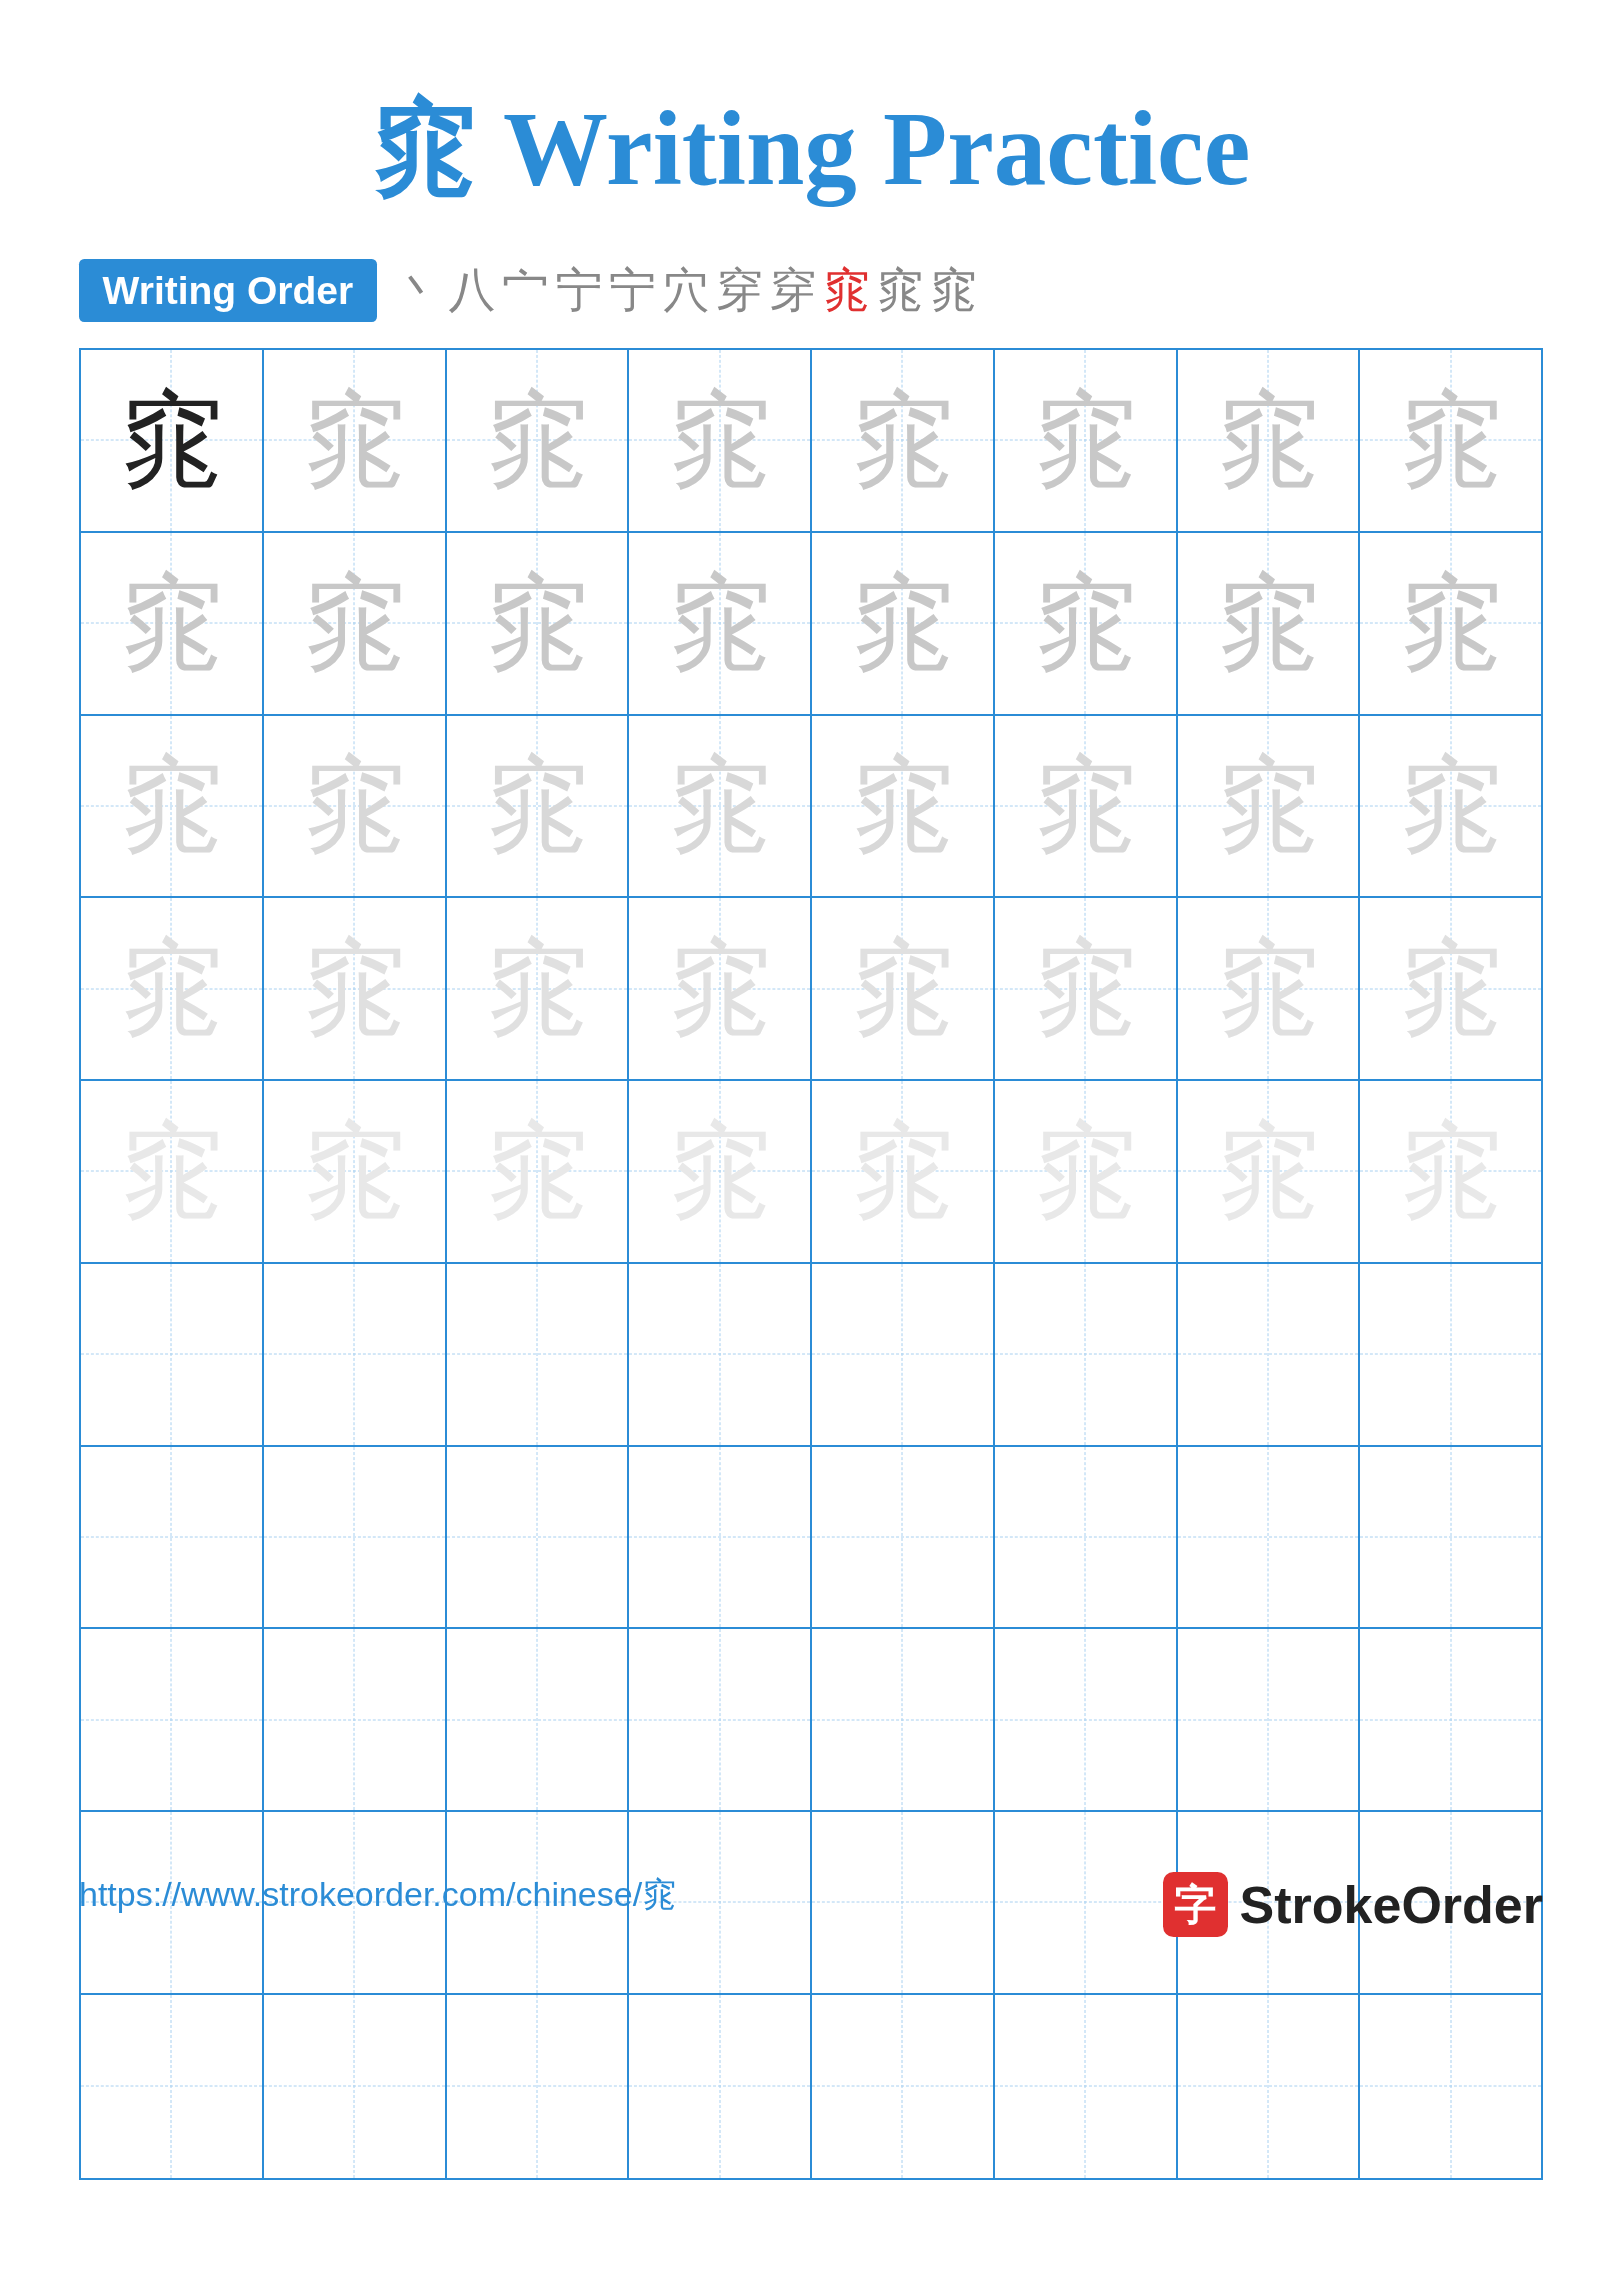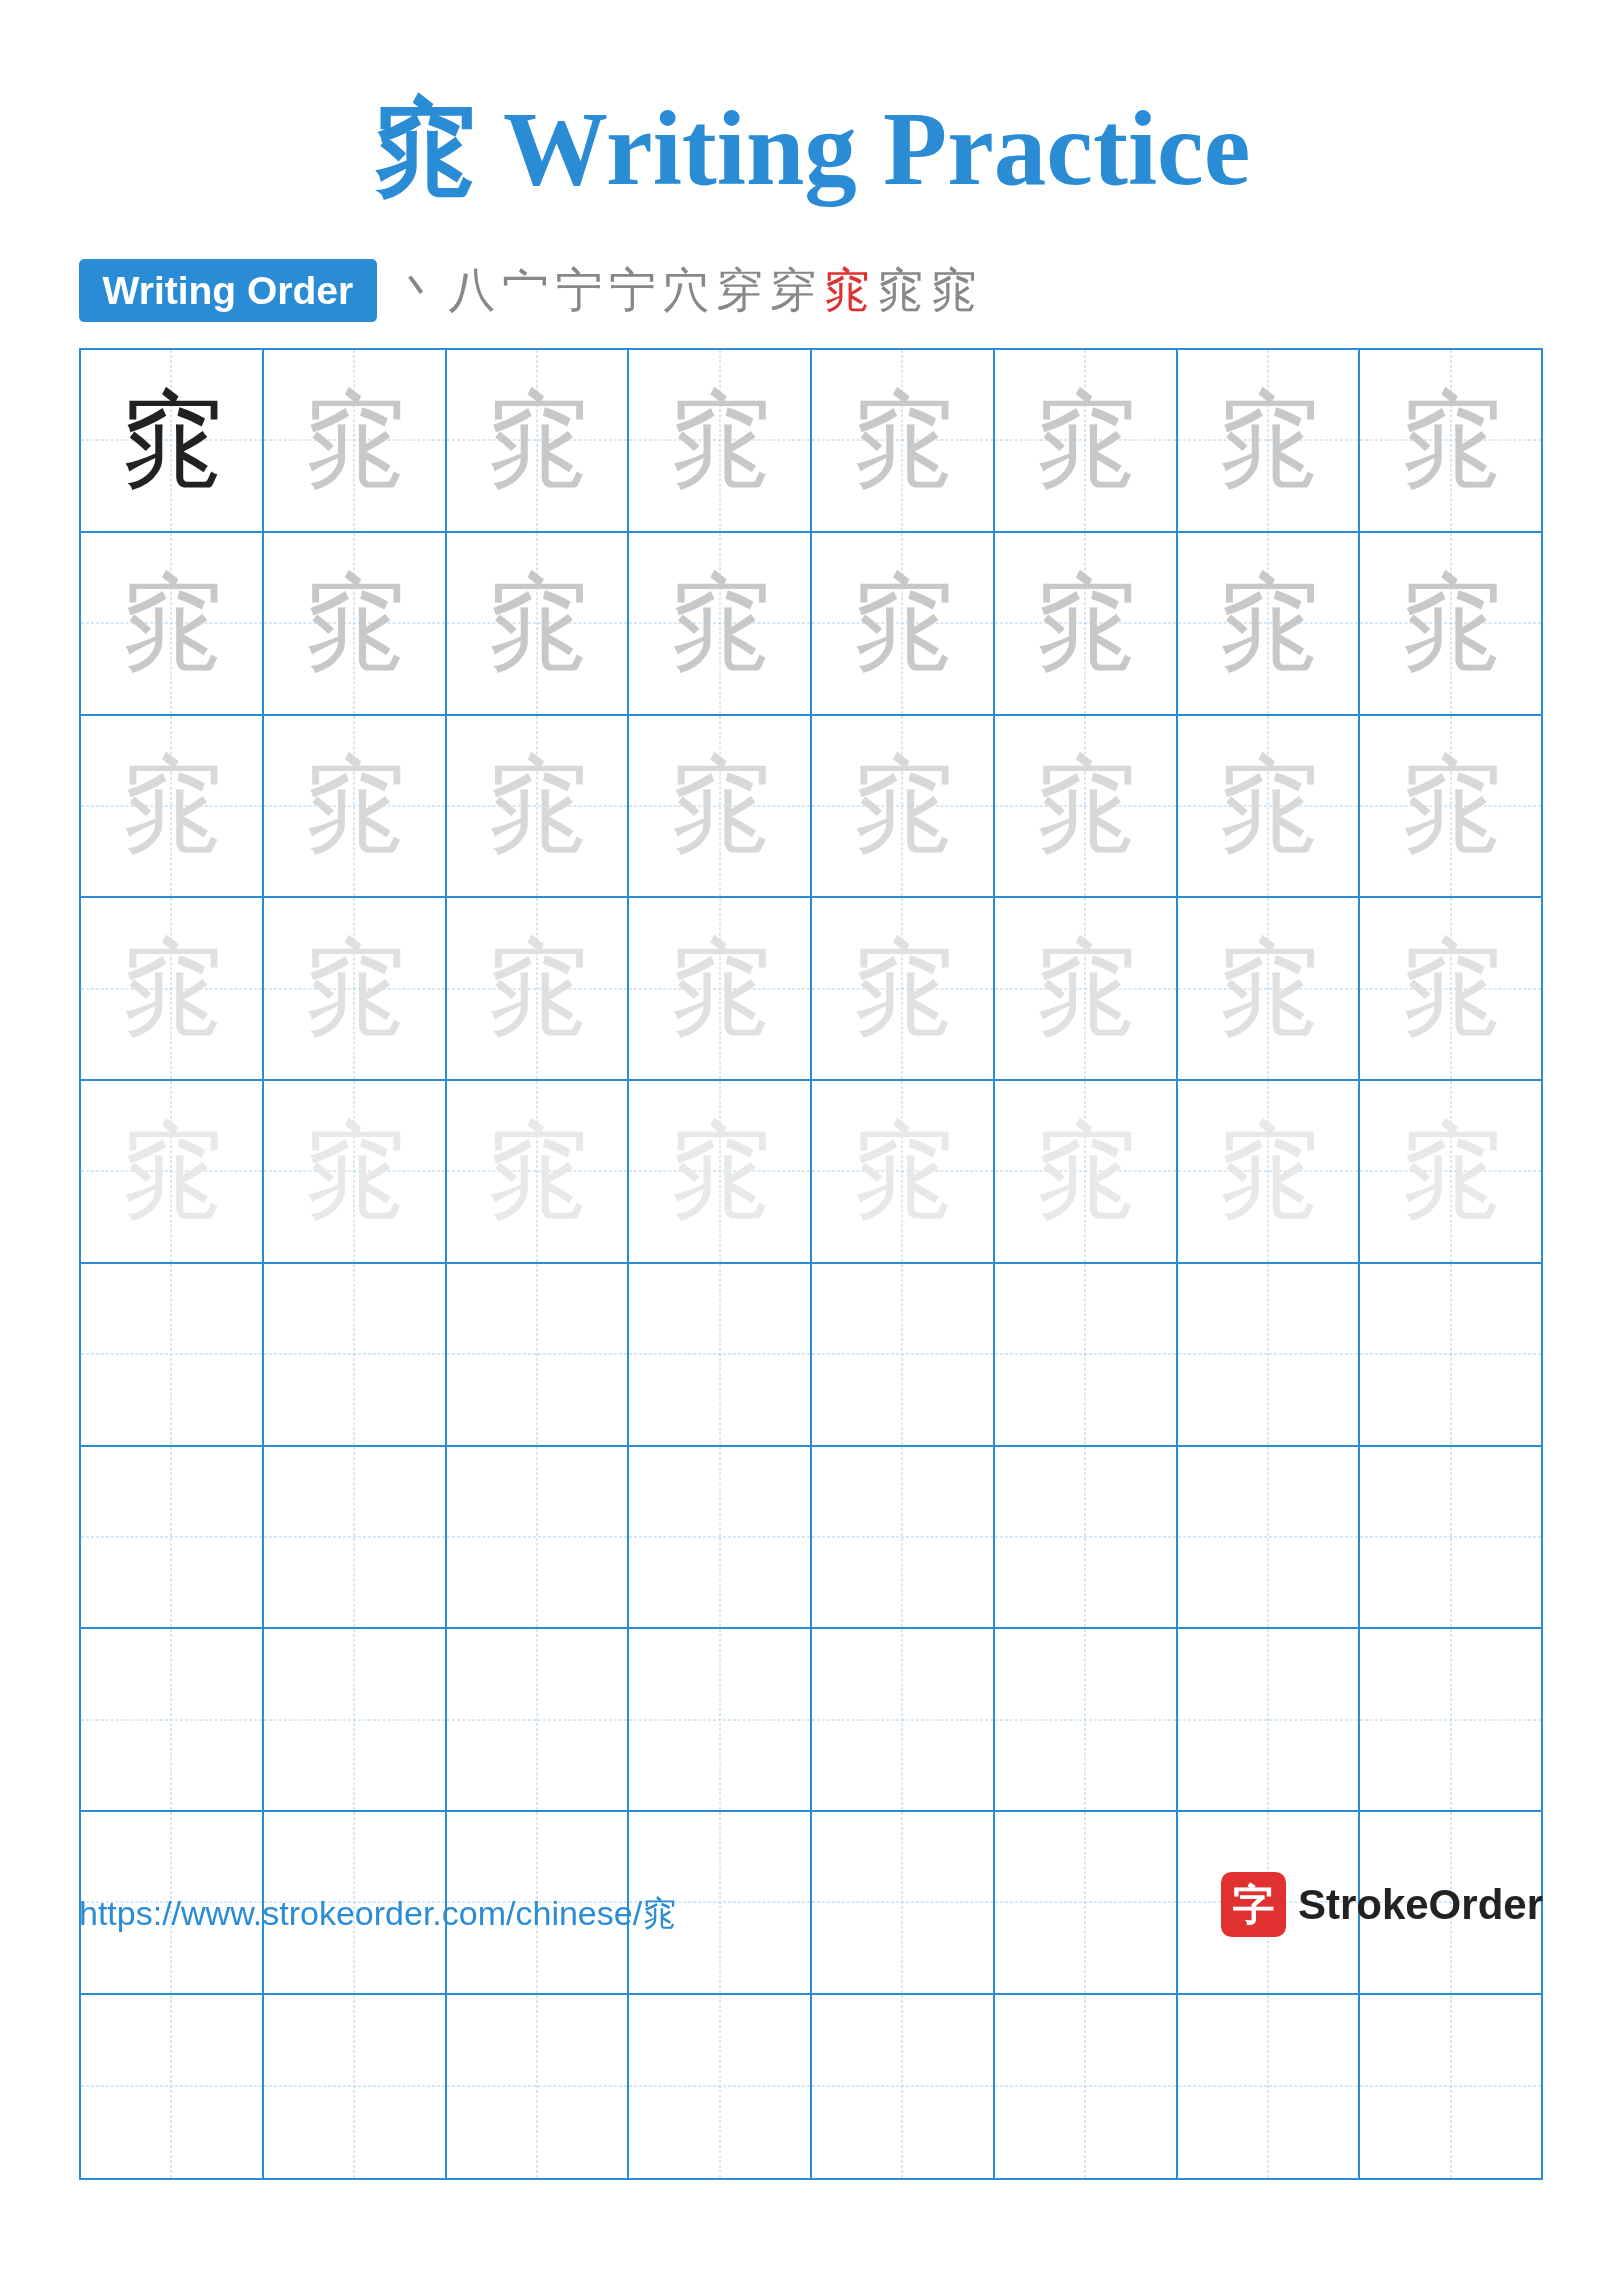--- a/index.html
+++ b/index.html
@@ -153,21 +153,21 @@
       color: #e8e8e8;
     }
 
     
     .footer {
       position: absolute;
       bottom: 52px;
       left: 0;
       right: 0;
       display: flex;
-      align-items: flex-end;
+      align-items: flex-start;
       justify-content: space-between;
       padding: 0 79px;
     }
 
     .footer-url {
       font-size: 34px;
       color: #2b8cd6;
       font-family: sans-serif;
     }
 
@@ -185,21 +185,21 @@
       display: flex;
       align-items: center;
       justify-content: center;
       color: #fff;
       font-size: 42px;
       font-family: serif;
       font-weight: bold;
     }
 
     .footer-logo-text {
-      font-size: 42px;
+      font-size: 52px;
       color: #222;
       font-family: sans-serif;
       font-weight: bold;
     }
   </style>
 </head>
 <body>
 
 <div class="page">
 

